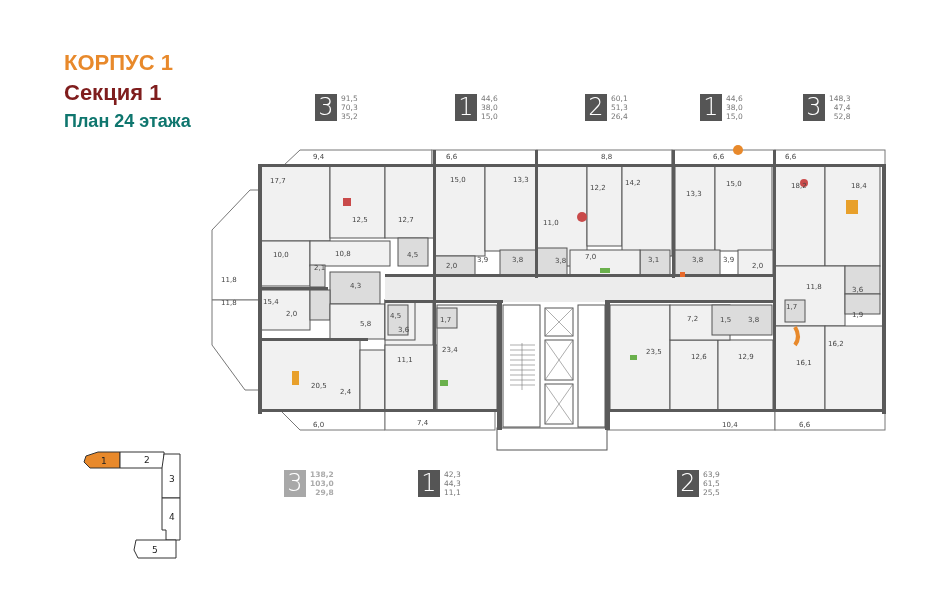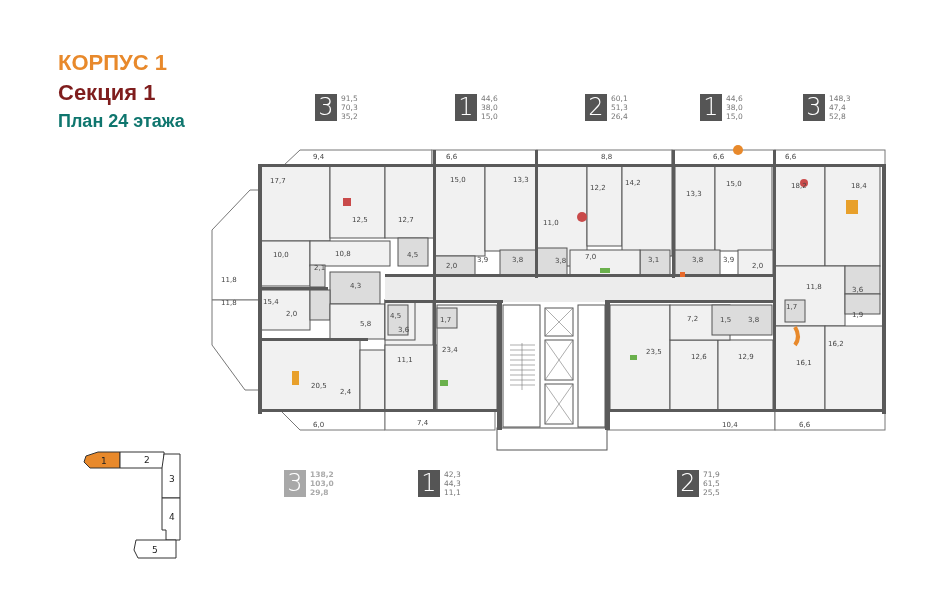--- a/index.html
+++ b/index.html
@@ -1,24 +1,24 @@
 <!DOCTYPE html>
 <html><head>
 <meta charset="utf-8">
 <style>
   html,body{margin:0;padding:0;background:#ffffff;}
   body{width:941px;height:600px;position:relative;overflow:hidden;font-family:"Liberation Sans","DejaVu Sans",sans-serif;}
-  .title{position:absolute;left:58px;font-weight:bold;}
+  .title{position:absolute;left:64px;font-weight:bold;}
   .t1{top:50px;font-size:22px;color:#e8892b;}
   .t2{top:80px;font-size:22px;color:#7f1d1d;}
   .t3{top:111px;font-size:18px;color:#0f766e;}
   .badge{position:absolute;display:flex;align-items:flex-start;}
   .badge .num{width:22px;height:27px;background:#555;color:#fff;font-size:24px;line-height:27px;text-align:center;font-weight:300;font-family:"DejaVu Sans",sans-serif;}
   .badge.gray .num{background:#a8a8a8;}
-  .badge .areas{margin-left:4px;font-size:7.5px;line-height:9px;color:#777;font-family:"DejaVu Sans",sans-serif;}
+  .badge .areas{margin-left:4px;font-size:7.5px;line-height:9px;color:#777;font-family:"DejaVu Sans",sans-serif;text-align:right;}
   .badge.gray .areas{color:#aaa;font-weight:bold;}
   #plan{position:absolute;left:0;top:0;}
   .rl{font-size:7px;fill:#444;font-family:"DejaVu Sans",sans-serif;}
   .wall{fill:#5a5a5a;}
   .room{fill:#f1f1f1;stroke:#555;stroke-width:1;}
   .wet{fill:#dcdcdc;stroke:#555;stroke-width:1;}
   .balc{fill:#ffffff;stroke:#777;stroke-width:1;}
   .core{fill:#fff;stroke:#555;stroke-width:1;}
   .keymap{position:absolute;left:60px;top:430px;width:150px;height:140px;}
   .km-label{font-size:9px;fill:#222;font-family:"DejaVu Sans",sans-serif;}
@@ -83,21 +83,21 @@
   <div class="num">1</div>
   <div class="areas">
     <div>42,3</div>
     <div>44,3</div>
     <div>11,1</div>
   </div>
 </div>
 <div class="badge" style="left:677px;top:470px;">
   <div class="num">2</div>
   <div class="areas">
-    <div>71,9</div>
+    <div>63,9</div>
     <div>61,5</div>
     <div>25,5</div>
   </div>
 </div>
 
 <svg id="plan" width="941" height="600">
 
   <g>
 
     <polygon class="balc" points="283,166 300,150 432,150 432,166"></polygon>

